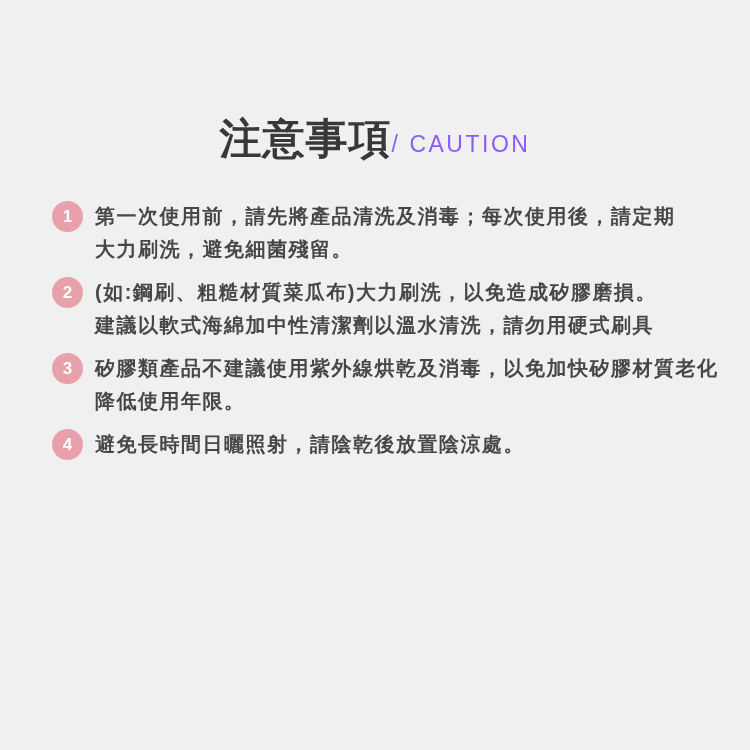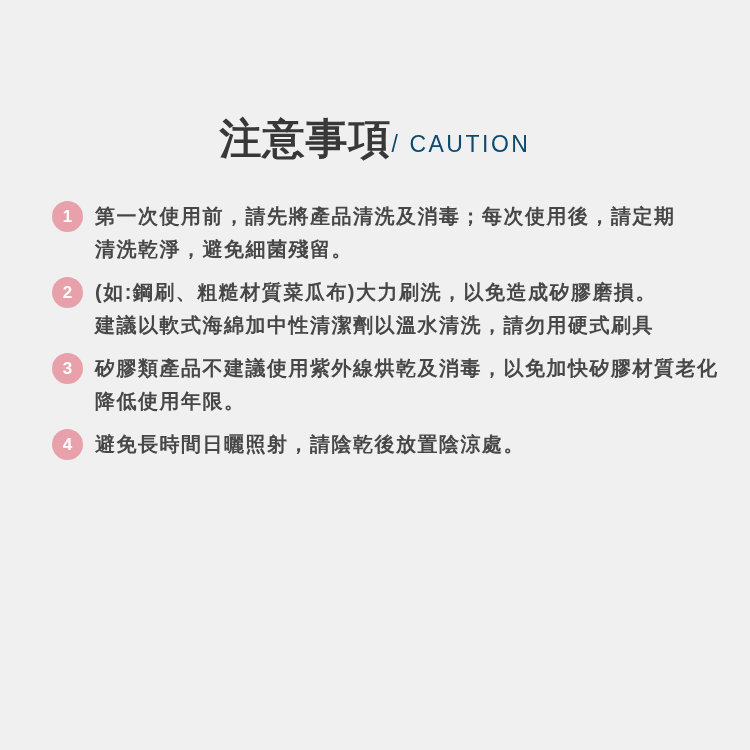--- a/index.html
+++ b/index.html
@@ -30,21 +30,21 @@
   .title-zh {
     font-size: 42px;
     line-height: 1.1;
     font-weight: 800;
     color: #383838;
     letter-spacing: 1px;
   }
   .title-en {
     font-size: 23px;
     font-weight: 500;
-    color: #0c4a6e;
+    color: #8b5cf6;
     letter-spacing: 2.5px;
     margin-left: 0;
     padding-bottom: 4px;
   }
   
   .items {
     padding-left: 52px;
     padding-right: 30px;
   }
   .item {
@@ -90,21 +90,21 @@
   </header>
 
   <main class="items">
 
     <div class="item">
       <span class="badge">
         <span>1</span>
       </span>
       <div class="text">
         <span class="line">第一次使用前，請先將產品清洗及消毒；每次使用後，請定期</span>
-        <span class="line">清洗乾淨，避免細菌殘留。</span>
+        <span class="line">大力刷洗，避免細菌殘留。</span>
       </div>
     </div>
 
     <div class="item">
       <span class="badge">
         <span>2</span>
       </span>
       <div class="text">
         <span class="line">(如:鋼刷、粗糙材質菜瓜布)大力刷洗，以免造成矽膠磨損。</span>
         <span class="line">建議以軟式海綿加中性清潔劑以溫水清洗，請勿用硬式刷具</span>

